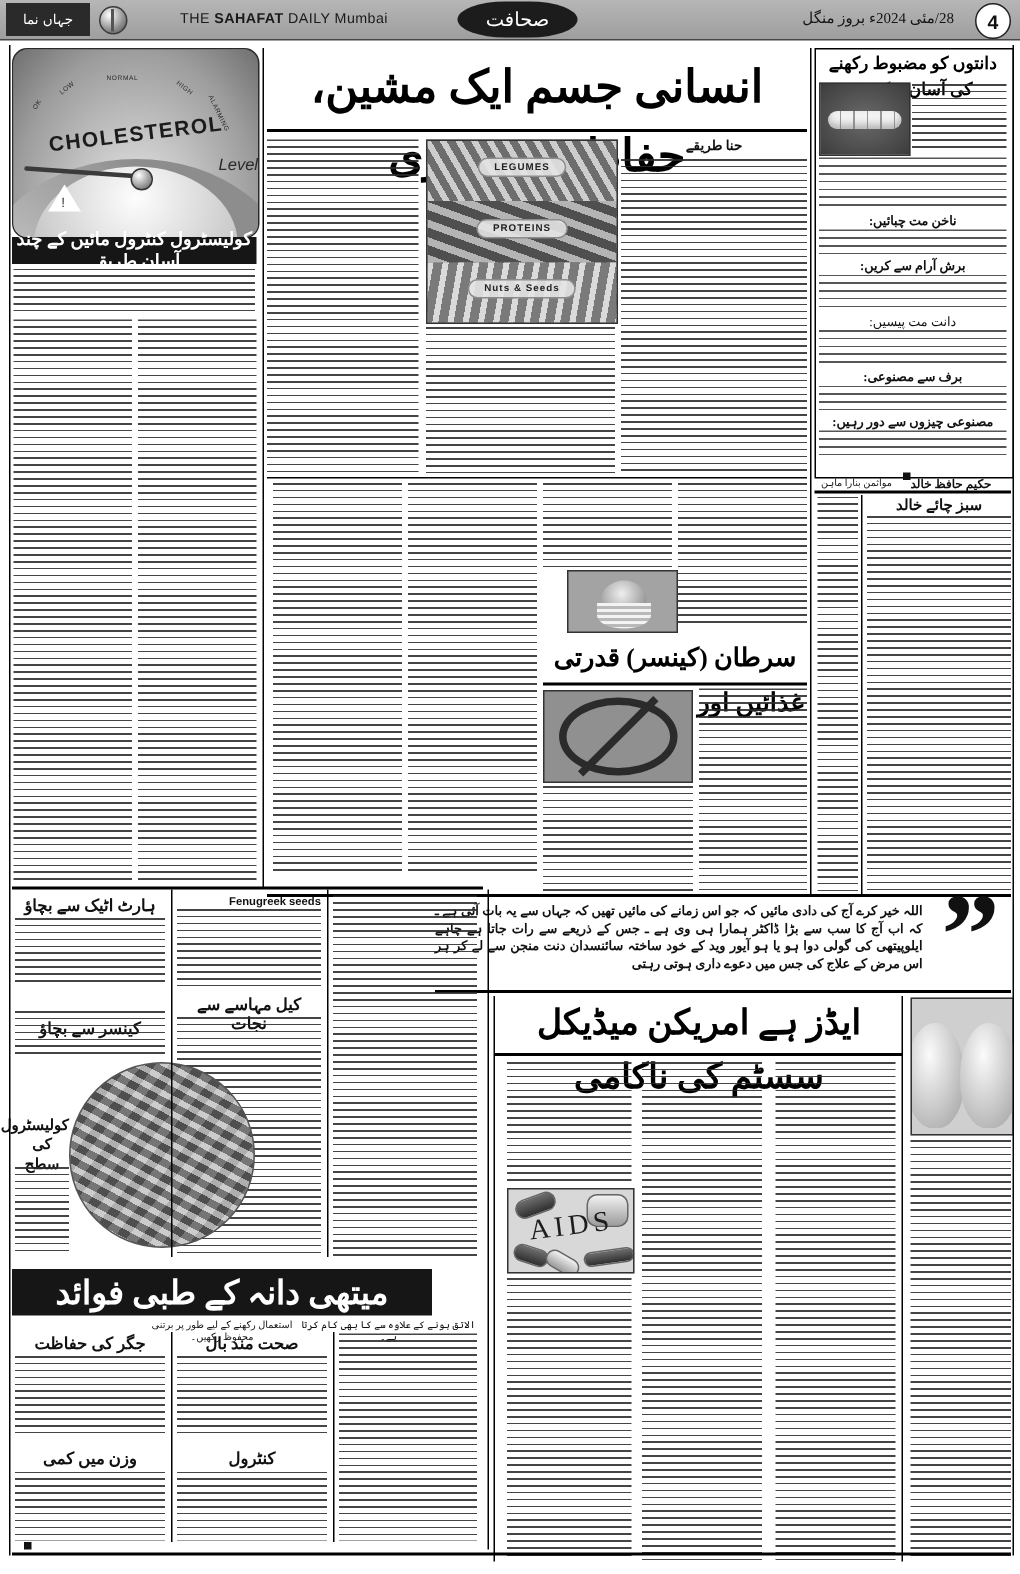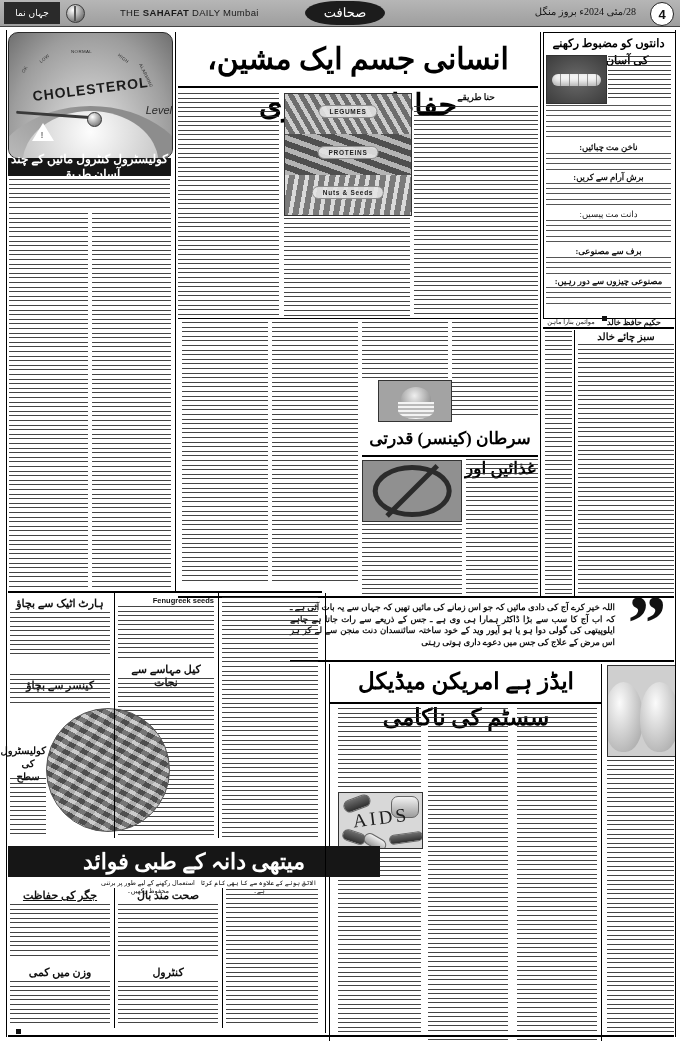--- a/index.html
+++ b/index.html
@@ -250,25 +250,25 @@
   <div class="urdu body-lines" style="position:absolute;left:118px;top:606px;width:96px;height:54px;"></div>
   <div class="urdu" style="position:absolute;left:118px;top:663px;width:96px;text-align:center;font-size:11px;font-weight:bold;">کیل مہاسے سے نجات</div>
   <div class="urdu body-lines" style="position:absolute;left:118px;top:678px;width:96px;height:160px;"></div>
 
   <div class="urdu body-lines" style="position:absolute;left:222px;top:597px;width:96px;height:241px;"></div>
 
   <div class="sprouts" style="left:46px;top:708px;width:122px;height:122px;"></div>
   <div class="urdu" style="position:absolute;left:10px;top:744px;width:36px;text-align:center;font-size:10px;font-weight:bold;line-height:13px;">کولیسٹرول کی سطح</div>
   <div class="urdu body-lines" style="position:absolute;left:10px;top:778px;width:36px;height:58px;"></div>
 
-  <div class="blackbar hl" style="position:absolute;left:8px;top:846px;width:372px;height:31px;font-size:22px;">میتھی دانہ کے طبی فوائد</div>
+  <div class="blackbar hl" style="position:absolute;left:8px;top:846px;width:280px;height:31px;font-size:22px;">میتھی دانہ کے طبی فوائد</div>
   <div class="urdu" style="position:absolute;left:196px;top:879px;width:126px;text-align:center;font-size:6.5px;">الاتق ہونے کے علاوہ سے کا بھی کام کرتا ہے۔</div>
   <div class="urdu" style="position:absolute;left:100px;top:879px;width:96px;text-align:center;font-size:6.5px;">استعمال رکھنے کے لیے طور پر برتنی محفوظ رکھیں۔</div>
 
-  <div class="urdu" style="position:absolute;left:10px;top:889px;width:100px;text-align:center;font-size:11px;font-weight:bold;text-decoration:underline;">جگر کی حفاظت</div>
+  <div class="urdu" style="position:absolute;left:10px;top:889px;width:100px;text-align:center;font-size:11px;font-weight:bold;">جگر کی حفاظت</div>
   <div class="urdu body-lines" style="position:absolute;left:10px;top:904px;width:100px;height:54px;"></div>
   <div class="urdu" style="position:absolute;left:10px;top:966px;width:100px;text-align:center;font-size:11px;font-weight:bold;">وزن میں کمی</div>
   <div class="urdu body-lines" style="position:absolute;left:10px;top:981px;width:100px;height:46px;"></div>
   <div style="position:absolute;left:16px;top:1020px;"><span class="sqbullet"></span></div>
 
   <div class="urdu" style="position:absolute;left:118px;top:889px;width:100px;text-align:center;font-size:11px;font-weight:bold;">صحت مند بال</div>
   <div class="urdu body-lines" style="position:absolute;left:118px;top:904px;width:100px;height:54px;"></div>
   <div class="urdu" style="position:absolute;left:118px;top:966px;width:100px;text-align:center;font-size:11px;font-weight:bold;">کنٹرول</div>
   <div class="urdu body-lines" style="position:absolute;left:118px;top:981px;width:100px;height:46px;"></div>
 

